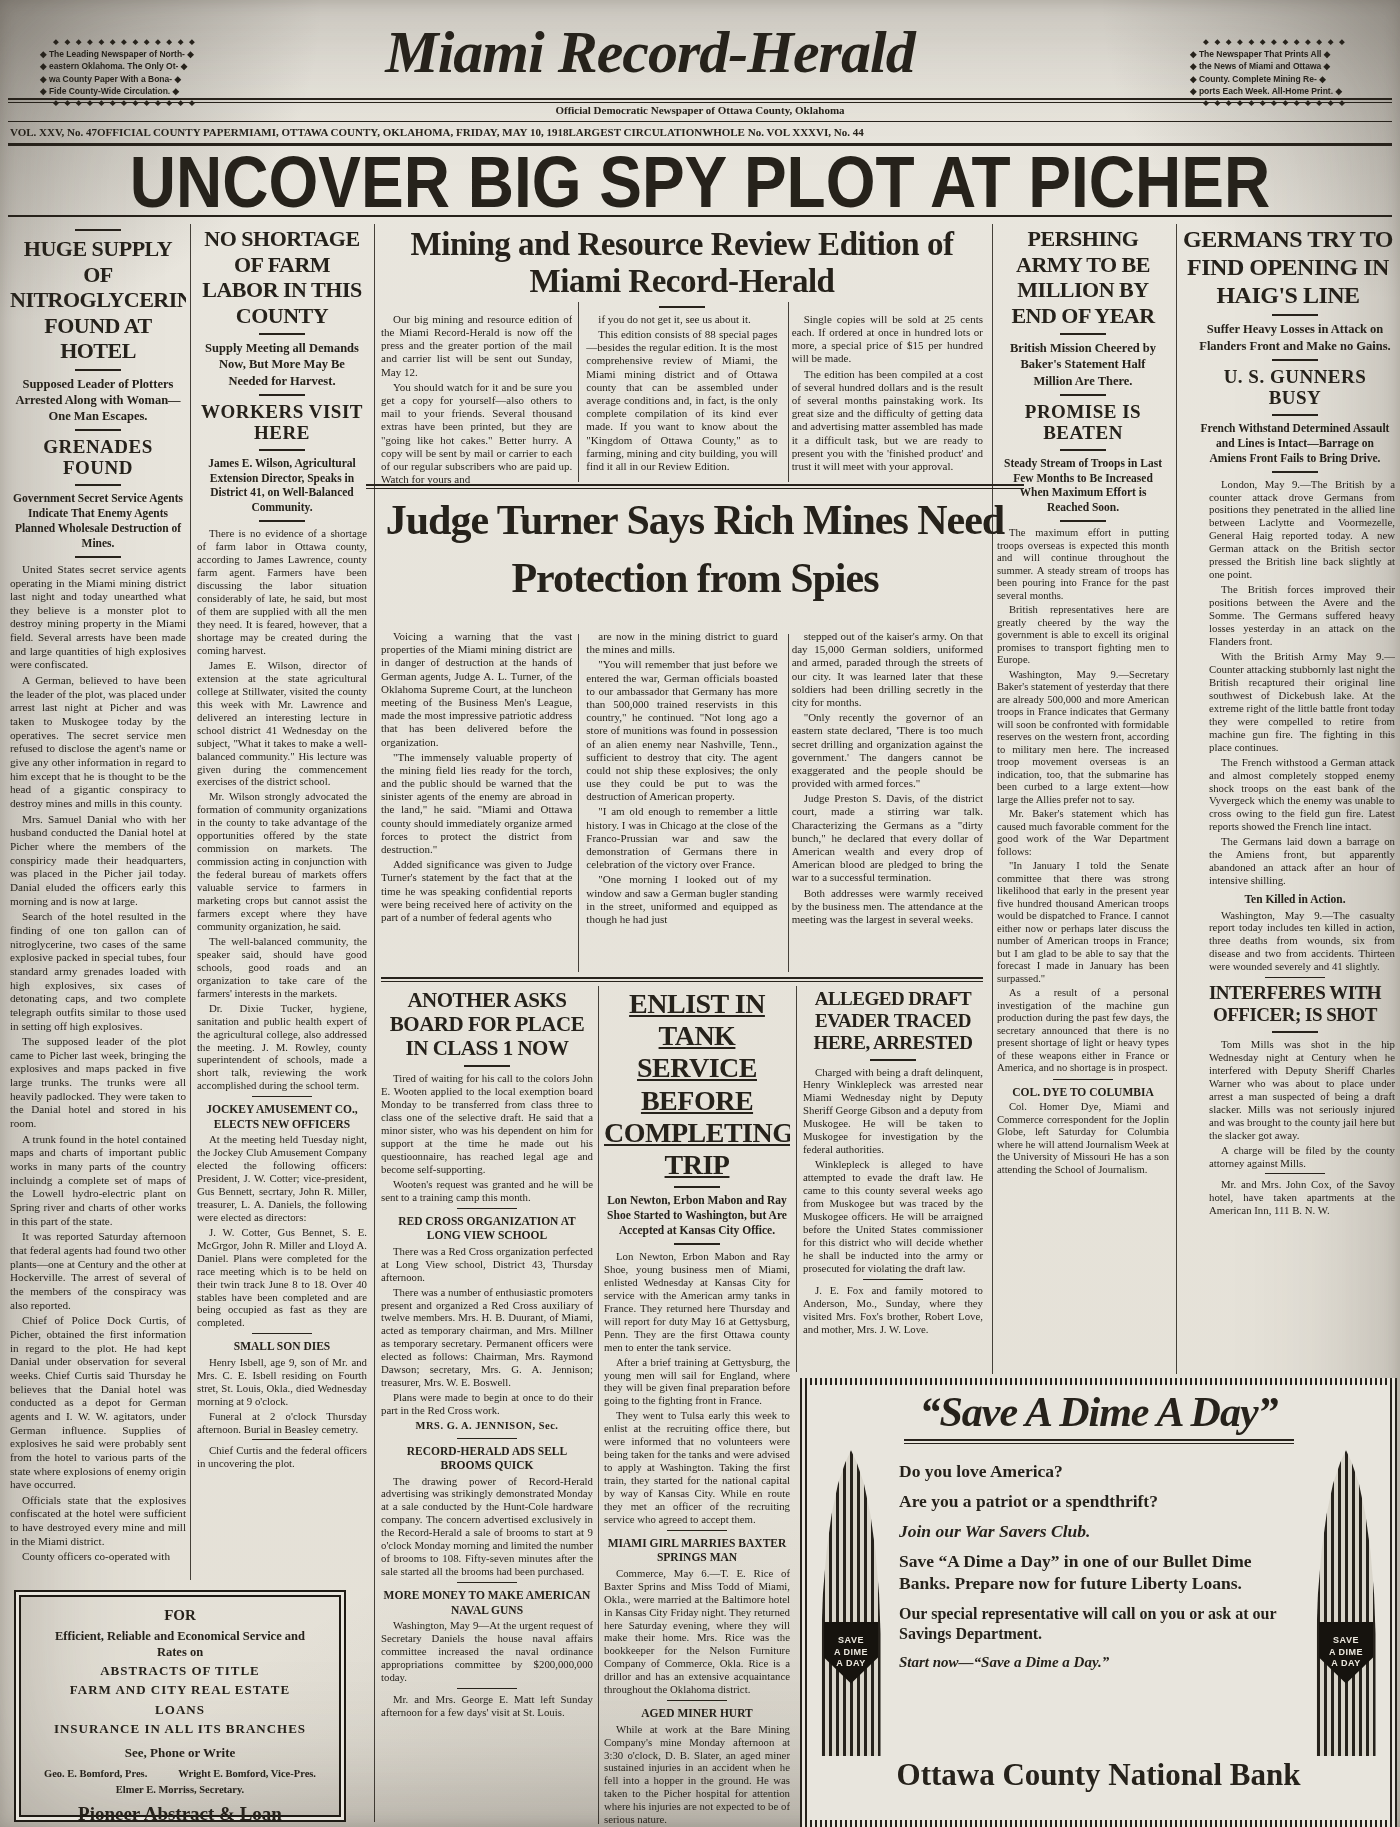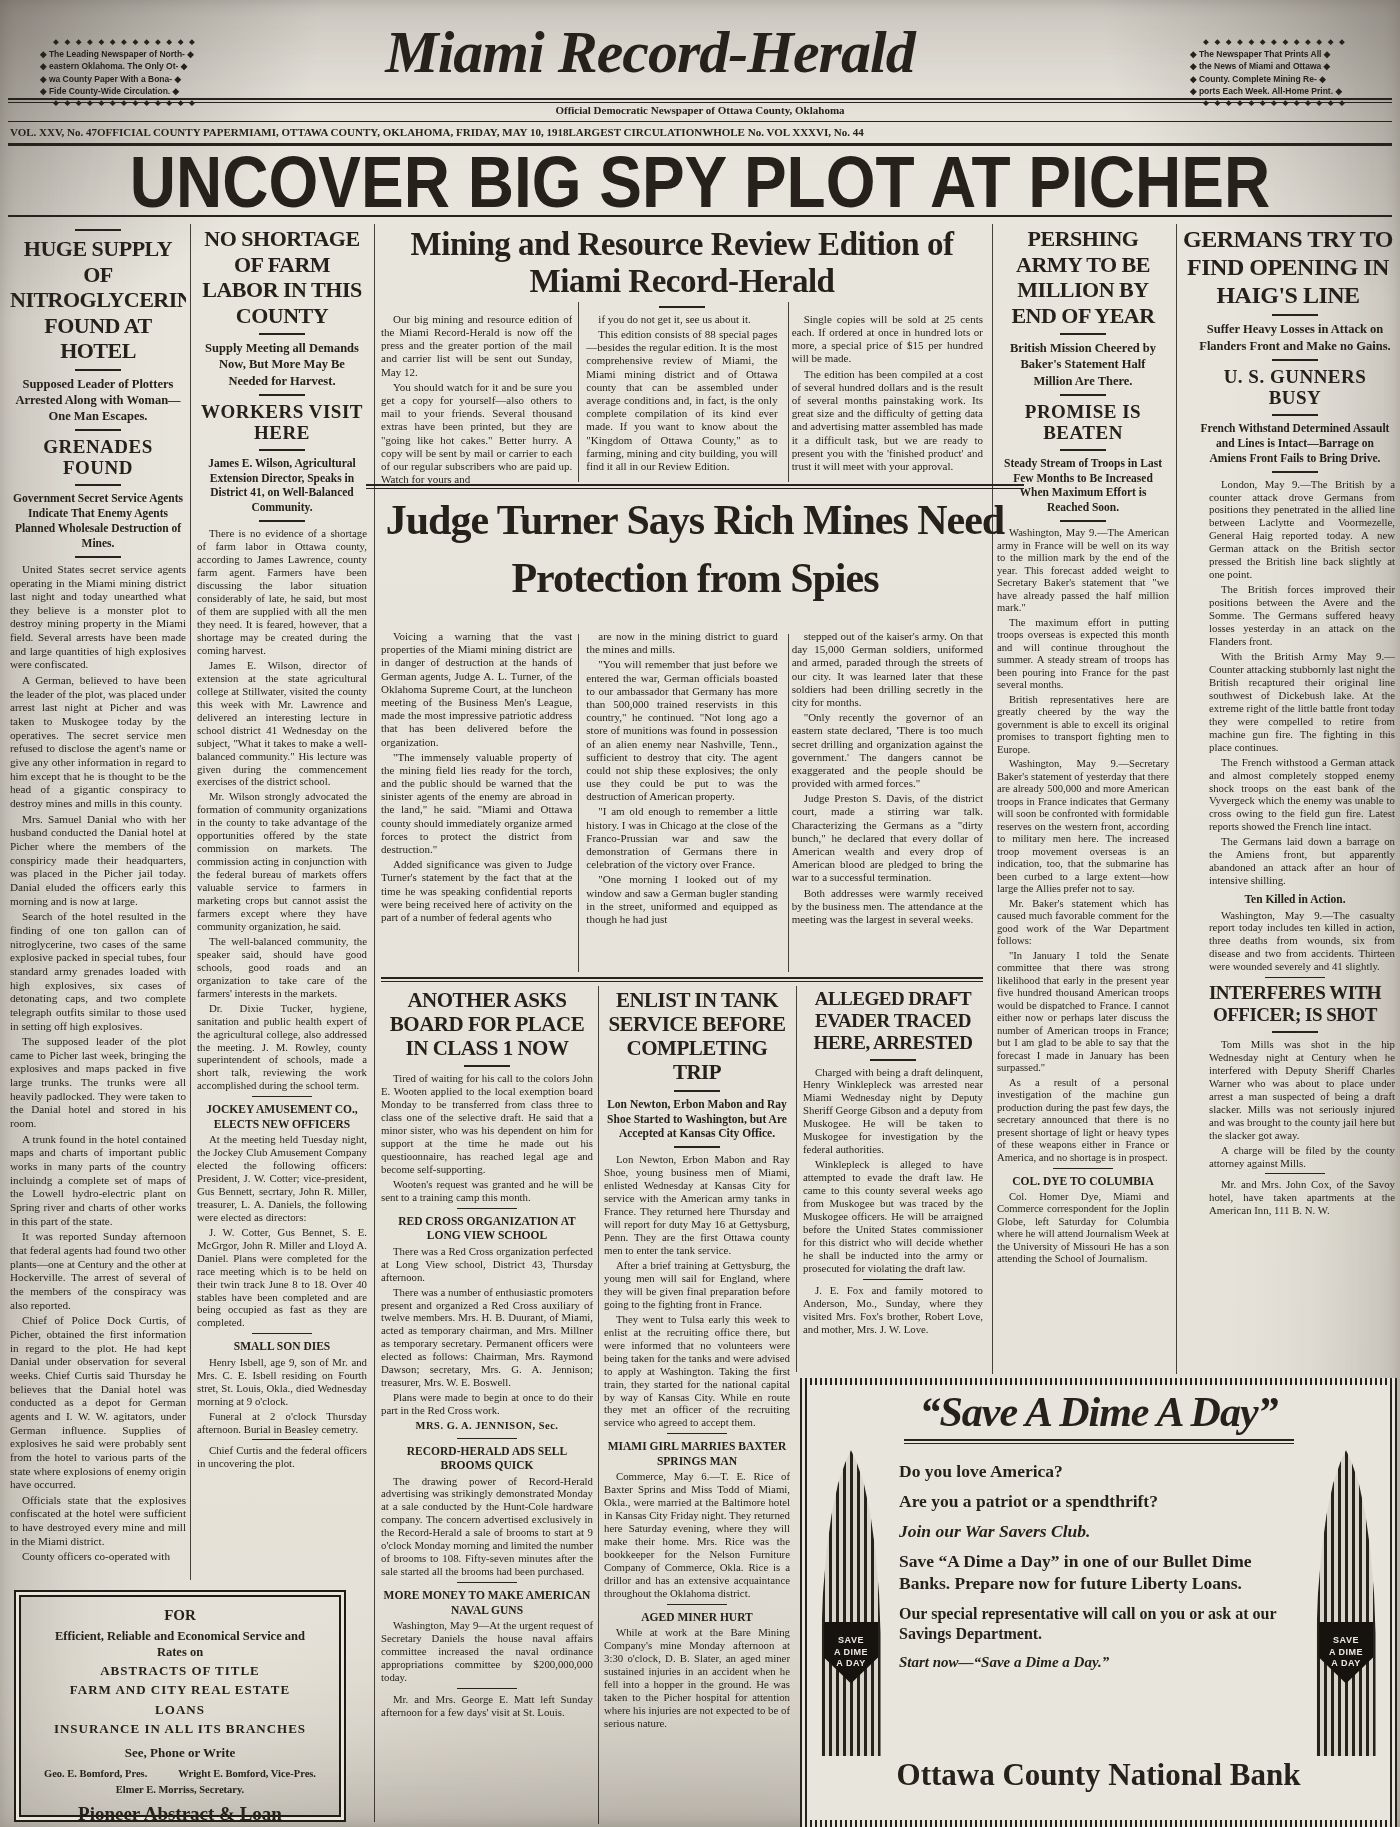--- a/index.html
+++ b/index.html
@@ -141,21 +141,21 @@
     <div class="divider"></div>
     <div class="deck deck-sm">Government Secret Service Agents Indicate That Enemy Agents Planned Wholesale Destruction of Mines.</div>
     <div class="divider"></div>
     <div>
         <p class="para">United States secret service agents operating in the Miami mining district last night and today unearthed what they believe is a monster plot to destroy mining property in the Miami field. Several arrests have been made and large quantities of high explosives were confiscated.</p>
         <p class="para">A German, believed to have been the leader of the plot, was placed under arrest last night at Picher and was taken to Muskogee today by the operatives. The secret service men refused to disclose the agent's name or give any other information in regard to him except that he is thought to be the head of a gigantic conspiracy to destroy mines and mills in this county.</p>
         <p class="para">Mrs. Samuel Danial who with her husband conducted the Danial hotel at Picher where the members of the conspiricy made their headquarters, was placed in the Picher jail today. Danial eluded the officers early this morning and is now at large.</p>
         <p class="para">Search of the hotel resulted in the finding of one ton gallon can of nitroglycerine, two cases of the same explosive packed in special tubes, four standard army grenades loaded with high explosives, six cases of detonating caps, and two complete telegraph outfits similar to those used in setting off high explosives.</p>
         <p class="para">The supposed leader of the plot came to Picher last week, bringing the explosives and maps packed in five large trunks. The trunks were all heavily padlocked. They were taken to the Danial hotel and stored in his room.</p>
         <p class="para">A trunk found in the hotel contained maps and charts of important public works in many parts of the country incluindg a complete set of maps of the Lowell hydro-electric plant on Spring river and charts of other works in this part of the state.</p>
-        <p class="para">It was reported Sunday afternoon that federal agents had found two other plants—one at Century and the other at Hockerville. The arrest of several of the members of the conspiracy was also reported.</p>
+        <p class="para">It was reported Saturday afternoon that federal agents had found two other plants—one at Century and the other at Hockerville. The arrest of several of the members of the conspiracy was also reported.</p>
         <p class="para">Chief of Police Dock Curtis, of Picher, obtained the first information in regard to the plot. He had kept Danial under observation for several weeks. Chief Curtis said Thursday he believes that the Danial hotel was conducted as a depot for German agents and I. W. W. agitators, under German influence. Supplies of explosives he said were probably sent from the hotel to various parts of the state where explosions of enemy origin have occurred.</p>
         <p class="para">Officials state that the explosives confiscated at the hotel were sufficient to have destroyed every mine and mill in the Miami district.</p>
         <p class="para">County officers co-operated with</p>
       </div>
   </div>
 
   <div class="col" id="col2" style="left:197px; top:224px; width:170px; height:1358px;">
     <h2 class="h1col">NO SHORTAGE OF FARM LABOR IN THIS COUNTY</h2>
     <div class="divider"></div>
     <div class="deck">Supply Meeting all Demands Now, But More May Be Needed for Harvest.</div>
@@ -255,21 +255,21 @@
     <div class="divider-thin"></div>
     <h4 class="subhead-sm">MORE MONEY TO MAKE AMERICAN NAVAL GUNS</h4>
     <div>
         <p class="para">Washington, May 9—At the urgent request of Secretary Daniels the house naval affairs committee increased the naval ordinance appropriations committee by $200,000,000 today.</p>
       </div>
     <div class="divider-thin"></div>
     <p class="para">Mr. and Mrs. George E. Matt left Sunday afternoon for a few days' visit at St. Louis.</p>
   </div>
 
   <div class="col" id="storyB" style="left:604px; top:986px; width:186px; height:838px;">
-    <h2 class="h1story" style="font-size:21px;">ENLIST IN TANK SERVICE BEFORE COMPLETING TRIP</h2>
+    <h2 class="h1story" style="font-size:28px;text-decoration:underline;">ENLIST IN TANK SERVICE BEFORE COMPLETING TRIP</h2>
     <div class="divider"></div>
     <div class="deck deck-sm">Lon Newton, Erbon Mabon and Ray Shoe Started to Washington, but Are Accepted at Kansas City Office.</div>
     <div class="divider"></div>
     <div>
         <p class="para">Lon Newton, Erbon Mabon and Ray Shoe, young business men of Miami, enlisted Wednesday at Kansas City for service with the American army tanks in France. They returned here Thursday and will report for duty May 16 at Gettysburg, Penn. They are the first Ottawa county men to enter the tank service.</p>
         <p class="para">After a brief training at Gettysburg, the young men will sail for England, where they will be given final preparation before going to the fighting front in France.</p>
         <p class="para">They went to Tulsa early this week to enlist at the recruiting office there, but were informed that no volunteers were being taken for the tanks and were advised to apply at Washington. Taking the first train, they started for the national capital by way of Kansas City. While en route they met an officer of the recruiting service who agreed to accept them.</p>
       </div>
     <div class="divider-thin"></div>
     <h4 class="subhead-sm">MIAMI GIRL MARRIES BAXTER SPRINGS MAN</h4>
@@ -297,21 +297,20 @@
   <div class="col" id="pershing" style="left:997px; top:224px; width:172px; height:1150px;">
     <h2 class="h1col">PERSHING ARMY TO BE MILLION BY END OF YEAR</h2>
     <div class="divider"></div>
     <div class="deck">British Mission Cheered by Baker's Statement Half Million Are There.</div>
     <div class="divider"></div>
     <h3 class="subhead-lg">PROMISE IS BEATEN</h3>
     <div class="divider"></div>
     <div class="deck deck-sm">Steady Stream of Troops in Last Few Months to Be Increased When Maximum Effort is Reached Soon.</div>
     <div class="divider"></div>
     <div>
-        <p class="para">Washington, May 9.—The American army in France will be well on its way to the million mark by the end of the year. This forecast added weight to Secretary Baker's statement that "we have already passed the half million mark."</p>
         <p class="para">The maximum effort in putting troops overseas is expected this month and will continue throughout the summer. A steady stream of troops has been pouring into France for the past several months.</p>
         <p class="para">British representatives here are greatly cheered by the way the government is able to excell its original promises to transport fighting men to Europe.</p>
         <p class="para">Washington, May 9.—Secretary Baker's statement of yesterday that there are already 500,000 and more American troops in France indicates that Germany will soon be confronted with formidable reserves on the western front, according to military men here. The increased troop movement overseas is an indication, too, that the submarine has been curbed to a large extent—how large the Allies prefer not to say.</p>
         <p class="para">Mr. Baker's statement which has caused much favorable comment for the good work of the War Department follows:</p>
         <p class="para">"In January I told the Senate committee that there was strong likelihood that early in the present year five hundred thousand American troops would be dispatched to France. I cannot either now or perhaps later discuss the number of American troops in France; but I am glad to be able to say that the forecast I made in January has been surpassed."</p>
         <p class="para">As a result of a personal investigation of the machine gun production during the past few days, the secretary announced that there is no present shortage of light or heavy types of these weapons either in France or America, and no shortage is in prospect.</p>
       </div>
     <div class="divider-thin"></div>
     <h4 class="subhead-sm">COL. DYE TO COLUMBIA</h4>
     <div>

